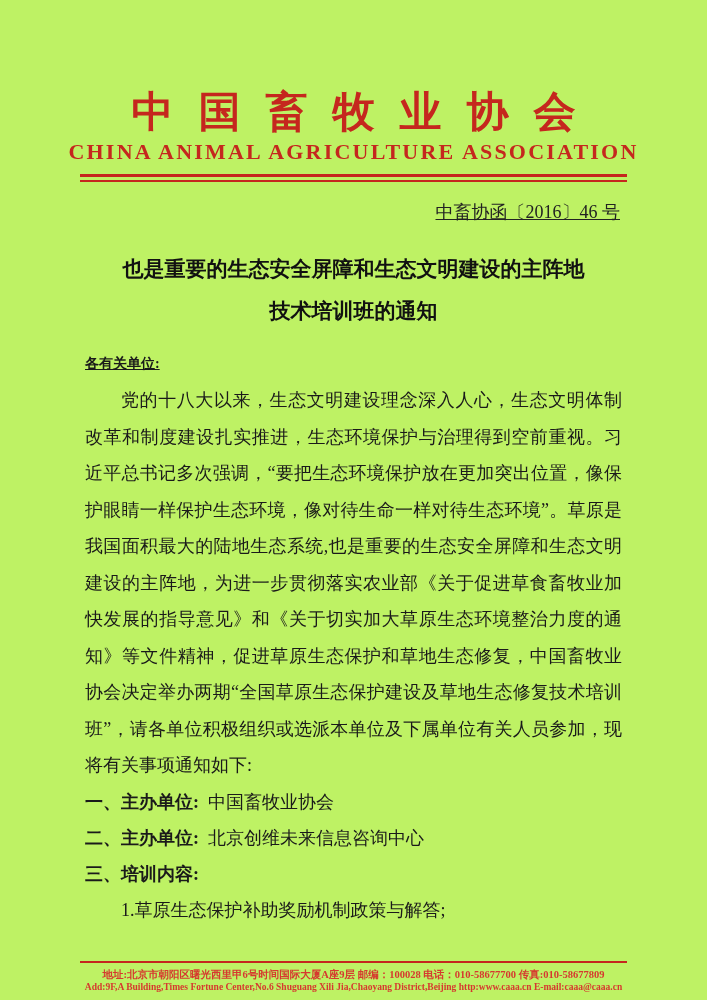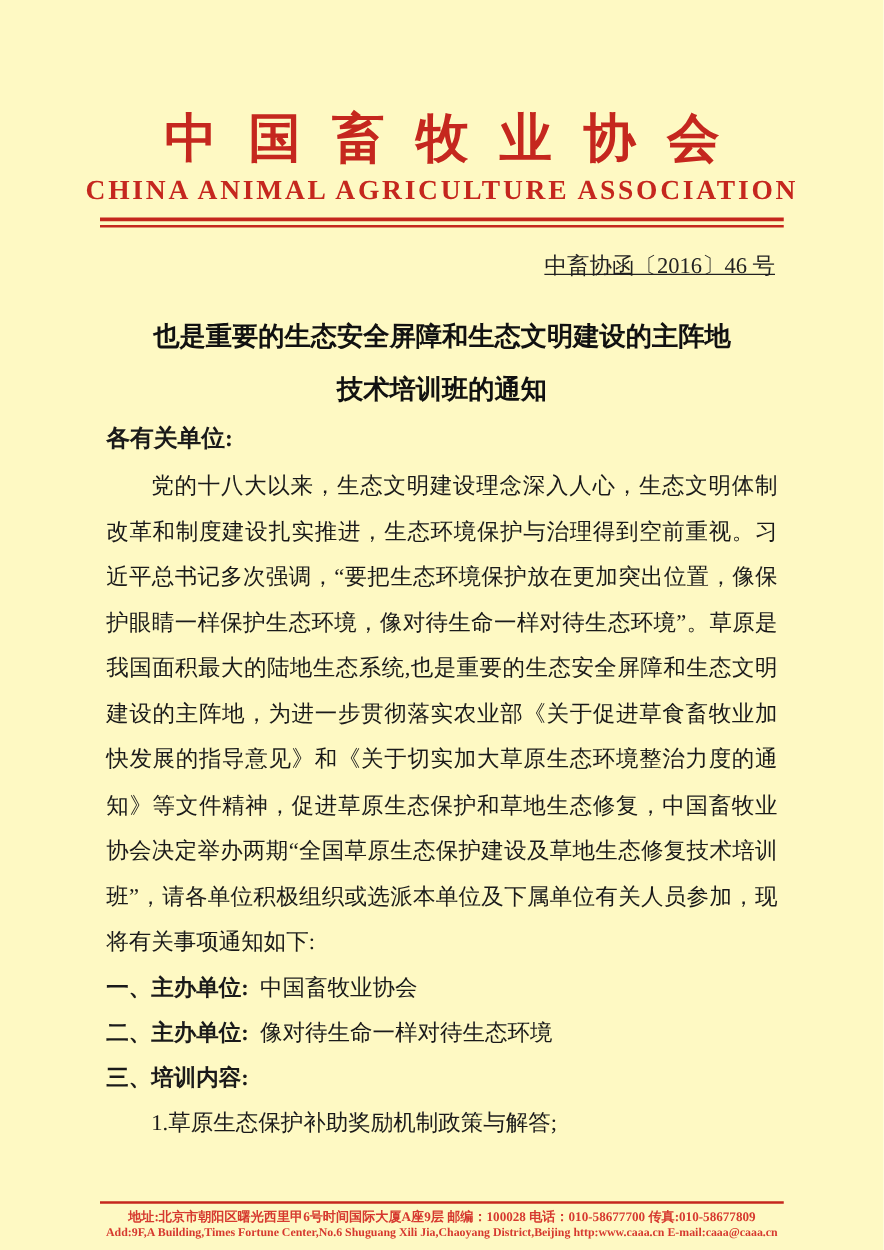--- a/index.html
+++ b/index.html
@@ -8,21 +8,21 @@
   }
   body {
     width: 707px; height: 1000px;
     position: relative;
     overflow: hidden;
     font-family: "Liberation Serif", serif;
     color: #1a1a1a;
   }
   .page {
     position: absolute; inset: 0;
-    background: #fef9c3;
+    background: #bef264;
   }
   
   .letterhead { text-align: center; padding-top: 88px; }
   .org-cn {
     font-size: 42px;
     font-weight: bold;
     color: var(--brand-red);
     letter-spacing: 25px;
     padding-left: 25px;      
     line-height: 1.15;
@@ -56,24 +56,25 @@
   .title {
     margin: 24px 0 0;
     font-size: 21px;
     font-weight: bold;
     text-align: center;
     line-height: 42px;
     color: #111;
   }
   .title-line { display: block; }
   .salutation {
-    margin-top: 2px;
-    font-size: 19px;
+    margin-top: 14px;
+    font-size: 14px;
     font-weight: bold;
     line-height: 36px;
+    text-decoration: underline;
   }
   .paragraph {
     margin: 0;
     font-size: 18px;
     line-height: 36.5px;
     text-align: justify;
     text-indent: 2em;
   }
   .item { font-size: 18px; line-height: 36px; }
   .item-label { font-weight: bold; }
@@ -132,21 +133,21 @@
 
     <div class="salutation">各有关单位:</div>
 
     <p class="paragraph">党的十八大以来，生态文明建设理念深入人心，生态文明体制改革和制度建设扎实推进，生态环境保护与治理得到空前重视。习近平总书记多次强调，“要把生态环境保护放在更加突出位置，像保护眼睛一样保护生态环境，像对待生命一样对待生态环境”。草原是我国面积最大的陆地生态系统,也是重要的生态安全屏障和生态文明建设的主阵地，为进一步贯彻落实农业部《关于促进草食畜牧业加快发展的指导意见》和《关于切实加大草原生态环境整治力度的通知》等文件精神，促进草原生态保护和草地生态修复，中国畜牧业协会决定举办两期“全国草原生态保护建设及草地生态修复技术培训班”，请各单位积极组织或选派本单位及下属单位有关人员参加，现将有关事项通知如下:</p>
 
     <div class="item">
       <span class="item-label">一、主办单位:</span><span class="item-value">中国畜牧业协会</span>
     </div>
 
     <div class="item">
-      <span class="item-label">二、主办单位:</span><span class="item-value">像对待生命一样对待生态环境</span>
+      <span class="item-label">二、主办单位:</span><span class="item-value">北京创维未来信息咨询中心</span>
     </div>
 
     <div class="item">
       <span class="item-label">三、培训内容:</span><span class="item-value"></span>
     </div>
 
     <div class="sub-item">1.草原生态保护补助奖励机制政策与解答;</div>
 
   </div>
 

